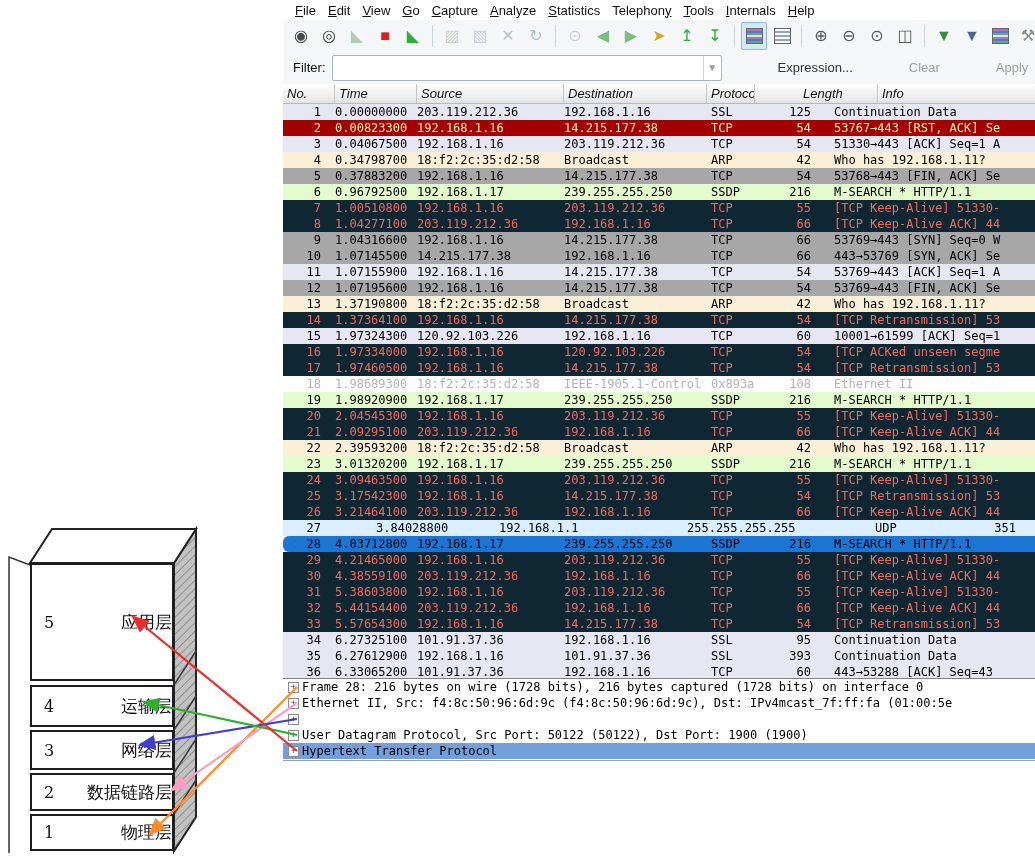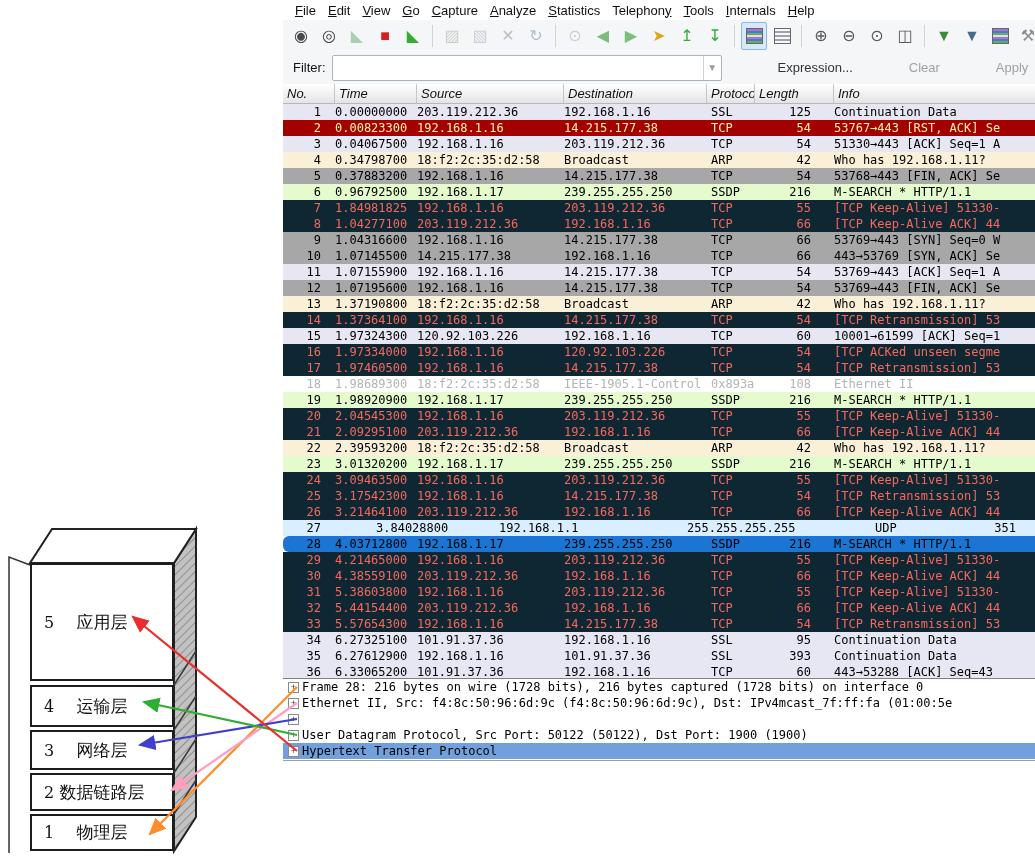--- a/index.html
+++ b/index.html
@@ -70,21 +70,21 @@
   .drow{position:relative;height:16px;line-height:16px;white-space:nowrap;overflow:hidden;
     padding-left:19px;color:#000;}
   .drow.selected{background:#72a0dc;}
   .expander{position:absolute;left:5px;top:3px;width:9px;height:9px;border:1px solid #8a8a8a;
     background:#fff;font-size:9px;line-height:8px;text-align:center;color:#444;
     font-family:"Liberation Sans",sans-serif;}
   
   .layerbox{position:absolute;left:30px;width:144px;background:#fff;border:2px solid #1d1d1d;
     box-sizing:border-box;display:flex;align-items:center;}
   .layer-num{position:absolute;left:12px;font-family:"DejaVu Serif",serif;font-size:16px;color:#111;}
-  .layer-label{width:100%;text-align:center;font-size:17px;color:#111;
+  .layer-label{width:100%;text-align:right;font-size:17px;color:#111;
     font-family:"Liberation Sans",sans-serif;}
   svg{position:absolute;left:0;top:0;}
   #faces-svg{z-index:5;}
   #diagram-boxes{position:absolute;left:0;top:0;width:1035px;height:857px;z-index:10;pointer-events:none;}
   #arrows-svg{z-index:60;pointer-events:none;}
 </style>
 </head>
 <body>
 
 <svg id="faces-svg" width="1035" height="857" viewBox="0 0 1035 857">
@@ -195,21 +195,21 @@
     </span>
     <span id="filter-buttons"><span class="filter-btn dark">Expression...</span><span class="filter-btn">Clear</span><span class="filter-btn">Apply</span><span class="filter-btn">Save</span></span>
   </div>
 
   <div id="colheader">
       <span class="hcell" style="width: 52px;">No.</span>
       <span class="hcell" style="width: 82px;">Time</span>
       <span class="hcell" style="width: 147px;">Source</span>
       <span class="hcell" style="width: 143px;">Destination</span>
       <span class="hcell" style="width: 48px;">Protocol</span>
-      <span class="hcell" style="width: 79px;">Length</span>
+      <span class="hcell" style="width: 79px; margin-left: 44px;">Length</span>
       <span class="hcell" style="width: 187px; flex: 1 1 0%; border-right: none;">Info</span>
     </div>
   <div id="packetlist">
       <div class="prow r-default">
         <span class="pcell c-no">1</span>
         <span class="pcell c-time">0.00000000</span>
         <span class="pcell c-src">203.119.212.36</span>
         <span class="pcell c-dst">192.168.1.16</span>
         <span class="pcell c-proto">SSL</span>
         <span class="pcell c-len">125</span>
@@ -261,21 +261,21 @@
         <span class="pcell c-time">0.96792500</span>
         <span class="pcell c-src">192.168.1.17</span>
         <span class="pcell c-dst">239.255.255.250</span>
         <span class="pcell c-proto">SSDP</span>
         <span class="pcell c-len">216</span>
         <span class="pcell c-gap"></span>
         <span class="pcell c-info">M-SEARCH * HTTP/1.1</span>
       </div>
       <div class="prow r-badtcp">
         <span class="pcell c-no">7</span>
-        <span class="pcell c-time">1.84981825</span>
+        <span class="pcell c-time">1.00510800</span>
         <span class="pcell c-src">192.168.1.16</span>
         <span class="pcell c-dst">203.119.212.36</span>
         <span class="pcell c-proto">TCP</span>
         <span class="pcell c-len">55</span>
         <span class="pcell c-gap"></span>
         <span class="pcell c-info">[TCP Keep-Alive] 51330-</span>
       </div>
       <div class="prow r-badtcp">
         <span class="pcell c-no">8</span>
         <span class="pcell c-time">1.04277100</span>

